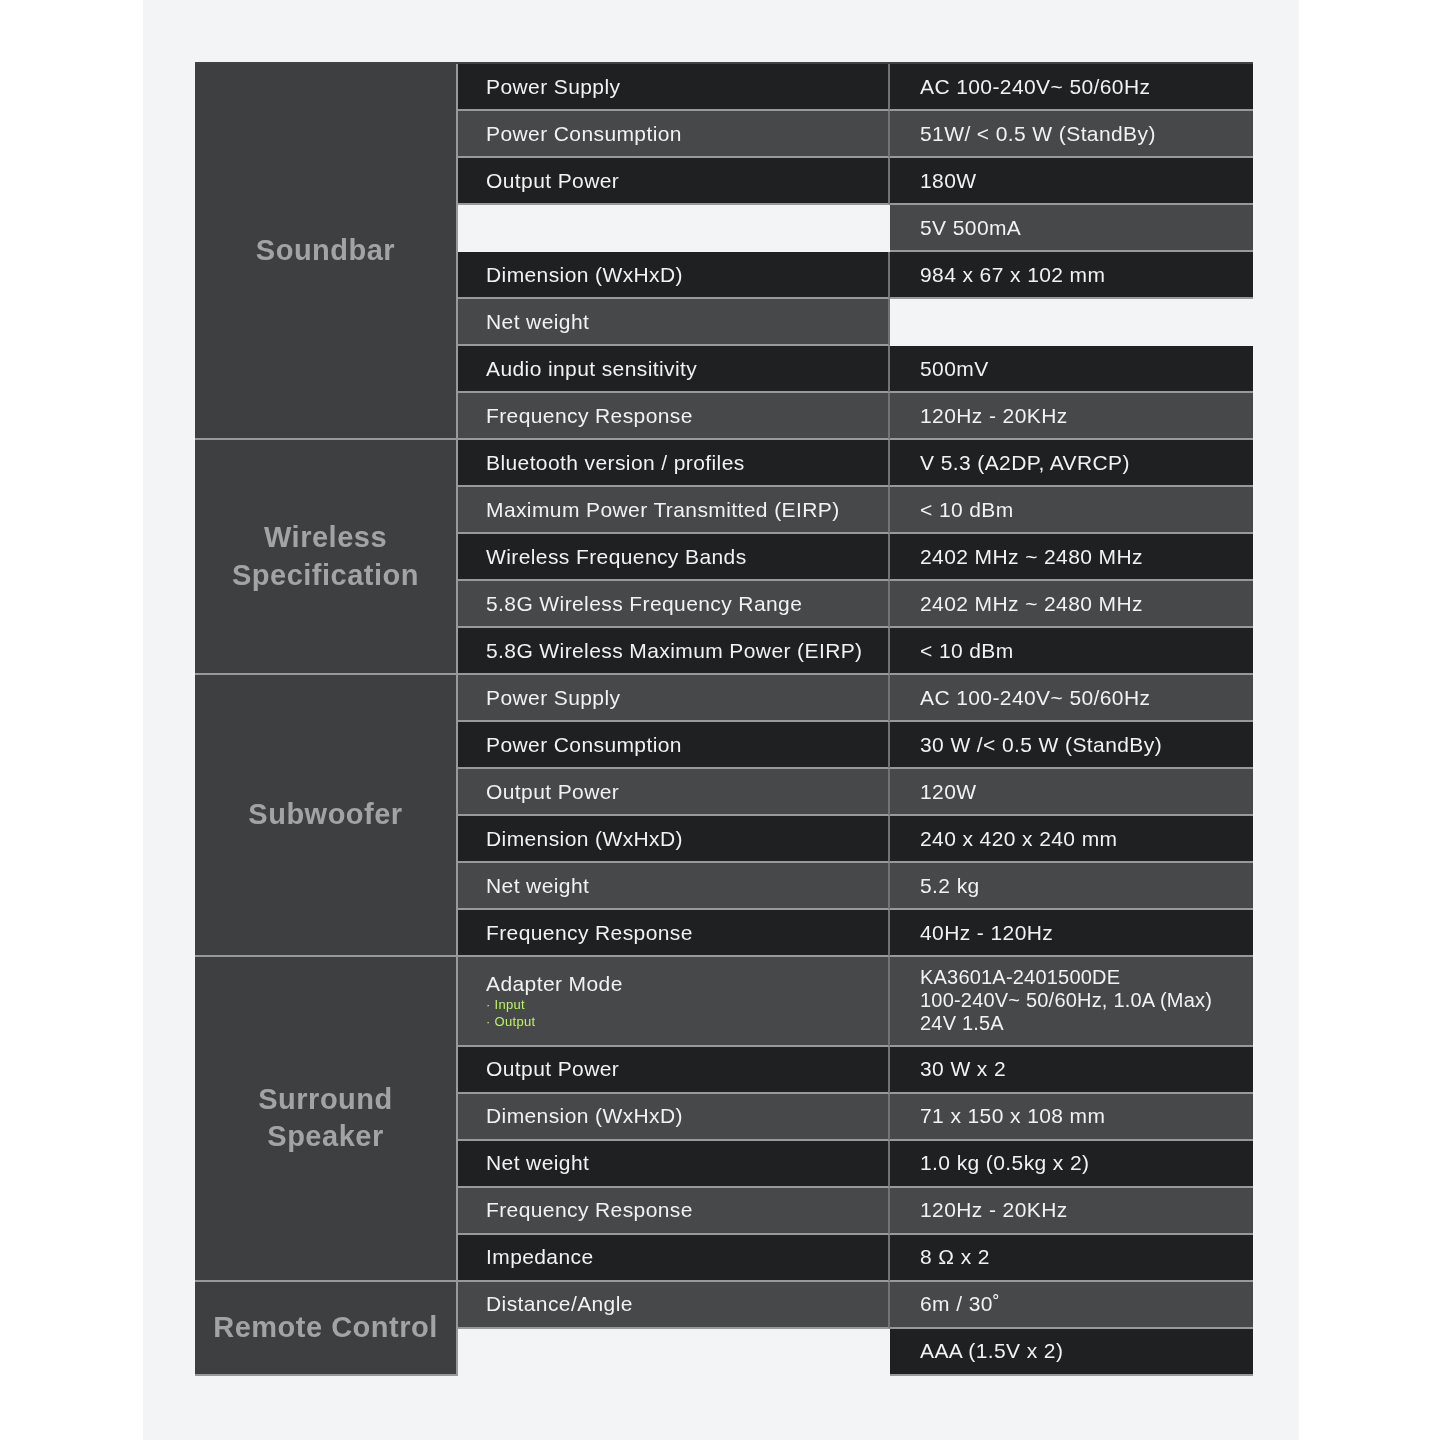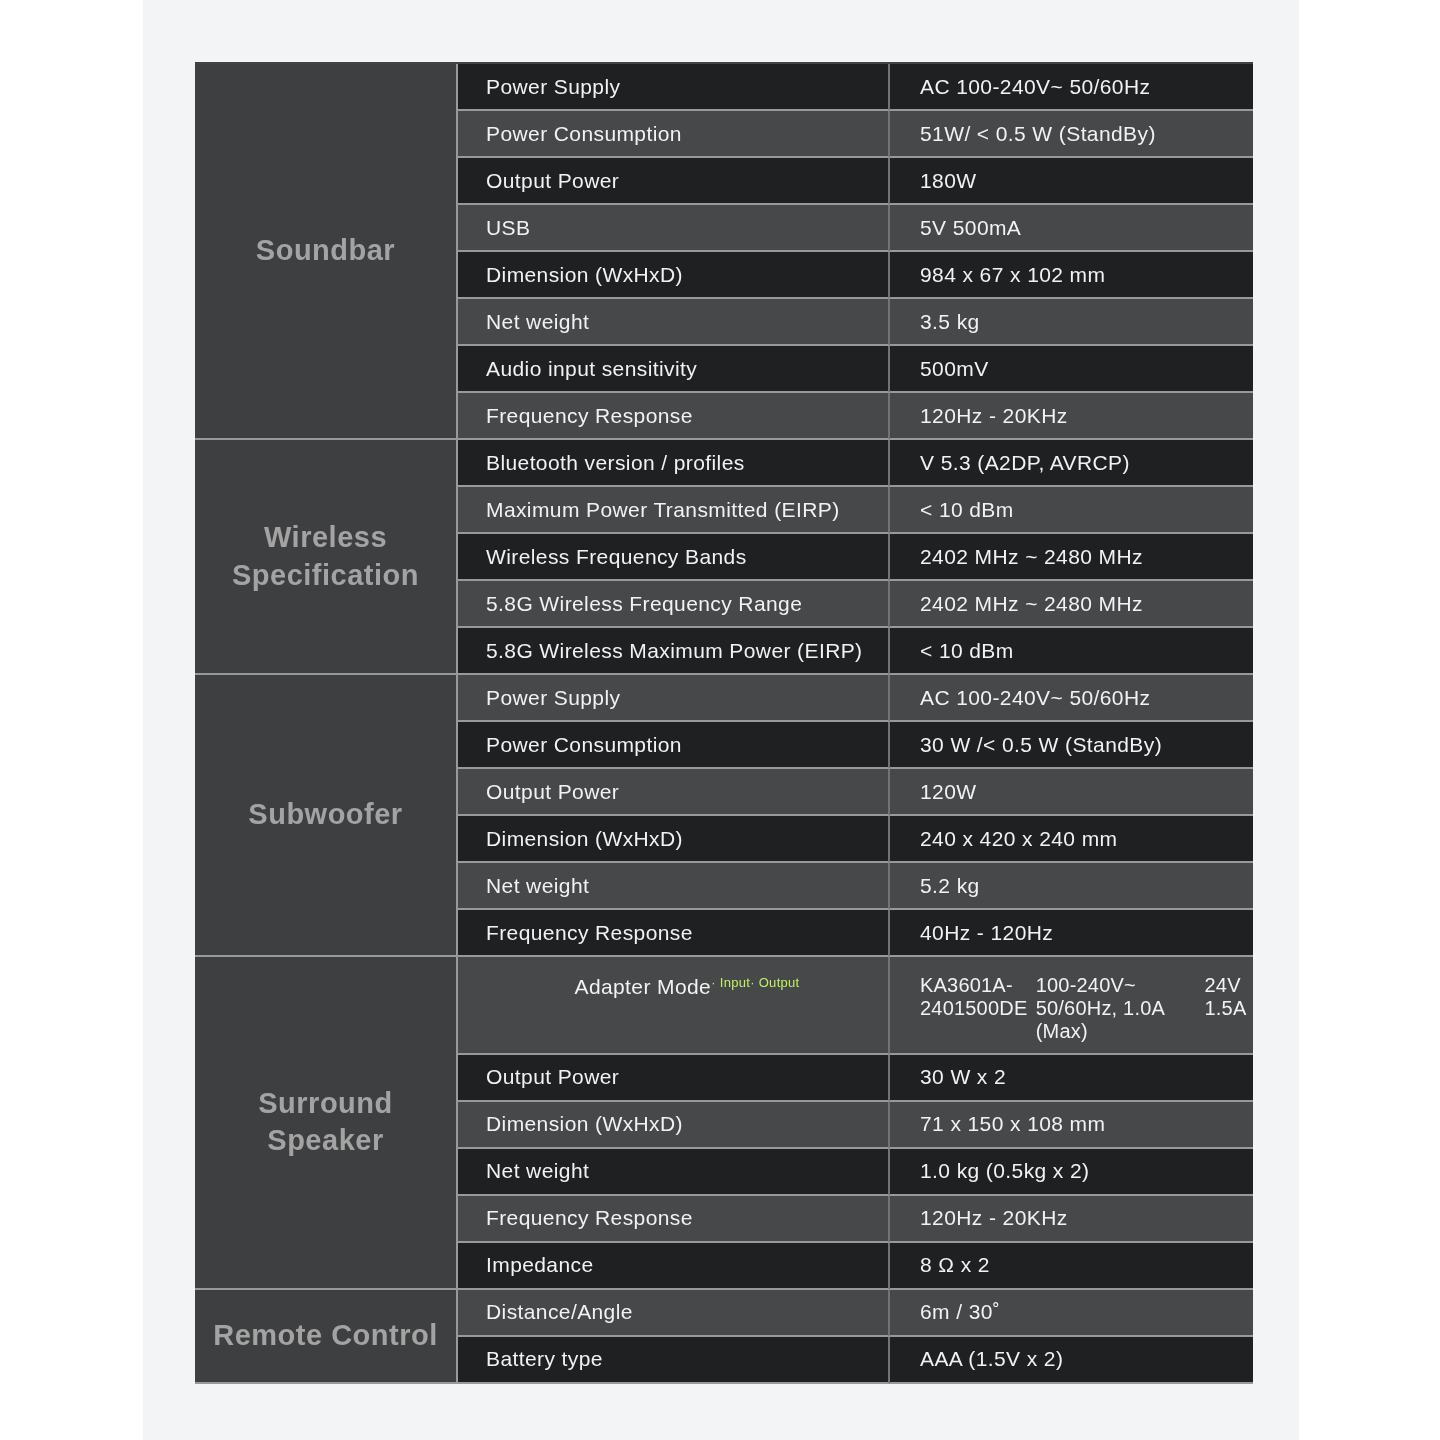--- a/index.html
+++ b/index.html
@@ -26,21 +26,21 @@
   .section{
     grid-column:1;background:var(--section);justify-content:center;text-align:center;
     border-right:2px solid var(--line);padding:0 4px;
   }
   .stitle span{display:block;font-size:29px;font-weight:bold;color:#a3a3a3;line-height:1.28;letter-spacing:.5px;}
   .label{grid-column:2;border-right:2px solid var(--vline);padding-left:28px;}
   .value{grid-column:3;padding-left:30px;}
   .label span,.value span{font-size:21px;letter-spacing:.4px;line-height:1.2;}
   .dark{background:var(--dark);}
   .gray{background:var(--gray);}
-  .adapter{flex-direction:row;align-items:flex-start;justify-content:center;padding-top:17px;padding-bottom:9px;}
+  .adapter{flex-direction:column;align-items:flex-start;justify-content:center;padding-top:9px;padding-bottom:9px;}
   .adapter .main{font-size:21px;}
   .adapter .sub{display:block;font-size:13px;letter-spacing:.3px;line-height:1.35;color:#bef264;}
   .adapter.value span{display:block;font-size:20px;line-height:1.16;letter-spacing:.2px;}
 </style>
 </head>
 <body>
 
 <div class="page">
   <div class="panel"></div>
 
@@ -62,37 +62,31 @@
       </div>
     <div class="cell value gray">
         <span>51W/ &lt; 0.5 W (StandBy)</span>
       </div>
     <div class="cell label dark">
         <span>Output Power</span>
       </div>
     <div class="cell value dark">
         <span>180W</span>
       </div>
-    <div class="cell label gray">
-        <span>USB</span>
-      </div>
     <div class="cell value gray">
         <span>5V 500mA</span>
       </div>
     <div class="cell label dark">
         <span>Dimension (WxHxD)</span>
       </div>
     <div class="cell value dark">
         <span>984 x 67 x 102 mm</span>
       </div>
     <div class="cell label gray">
         <span>Net weight</span>
-      </div>
-    <div class="cell value gray">
-        <span>3.5 kg</span>
       </div>
     <div class="cell label dark">
         <span>Audio input sensitivity</span>
       </div>
     <div class="cell value dark">
         <span>500mV</span>
       </div>
     <div class="cell label gray">
         <span>Frequency Response</span>
       </div>
@@ -230,21 +224,18 @@
       <div class="stitle">
           <span>Remote Control</span>
         </div>
     </div>
     <div class="cell label gray">
         <span>Distance/Angle</span>
       </div>
     <div class="cell value gray">
         <span>6m / 30˚</span>
       </div>
-    <div class="cell label dark">
-        <span>Battery type</span>
-      </div>
     <div class="cell value dark">
         <span>AAA (1.5V x 2)</span>
       </div>
 
   </div>
 </div>
 
 </body></html>

